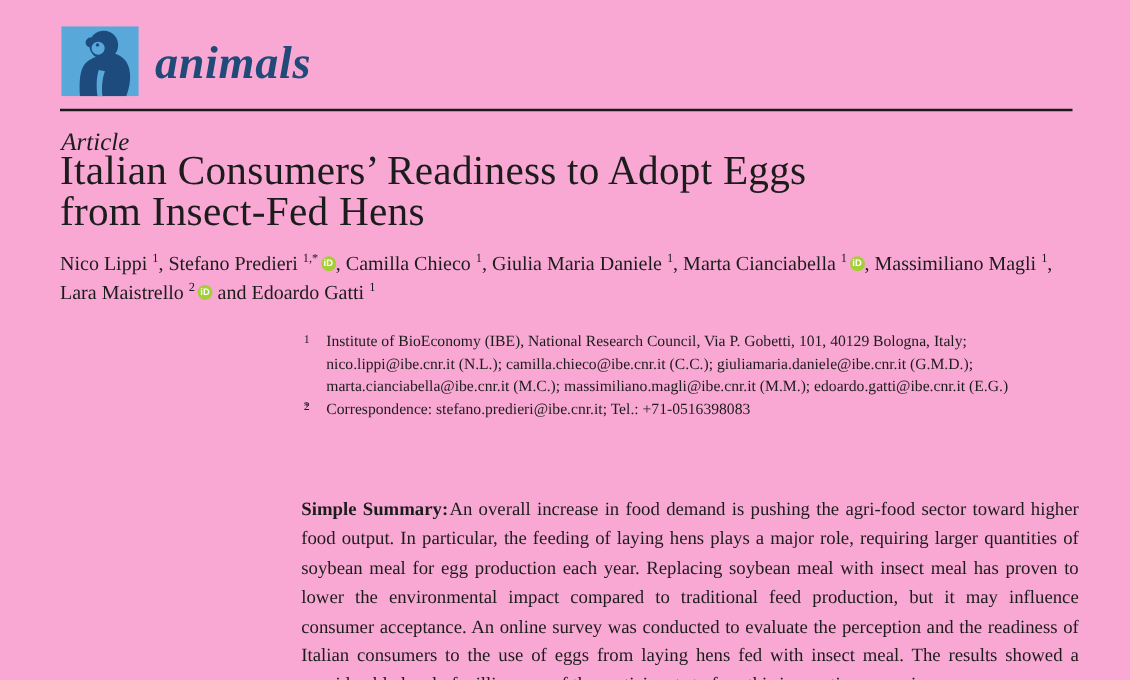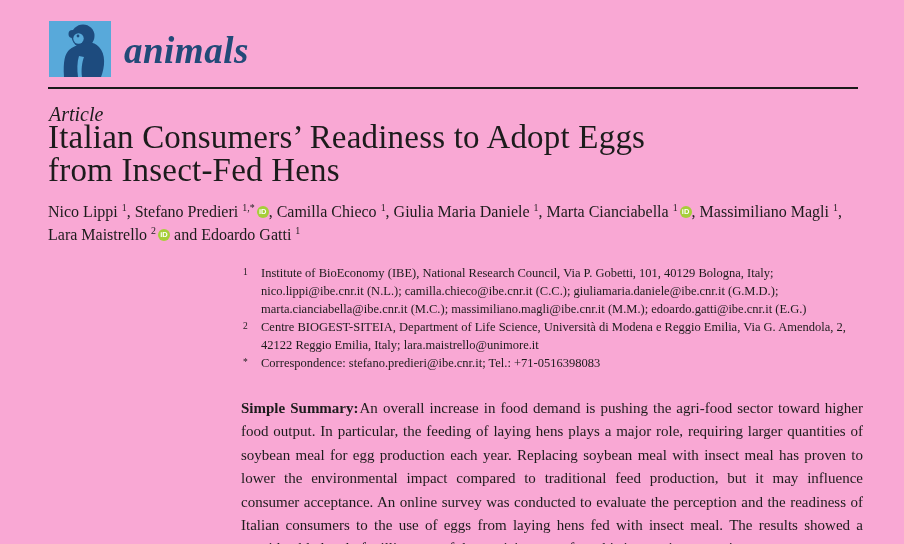--- a/index.html
+++ b/index.html
@@ -71,21 +71,21 @@
 
   <div class="header-rule"></div>
 
   <div class="article-label">Article</div>
   <h1 class="article-title" style="margin:0;">Italian Consumers’ Readiness to Adopt Eggs from Insect-Fed Hens</h1>
 
   <div class="authors"><span>Nico Lippi&nbsp;<sup>1</sup></span>, <span>Stefano Predieri&nbsp;<sup>1,*</sup><span class="orcid">iD</span></span>, <span>Camilla Chieco&nbsp;<sup>1</sup></span>, <span>Giulia Maria Daniele&nbsp;<sup>1</sup></span>, <span>Marta Cianciabella&nbsp;<sup>1</sup><span class="orcid">iD</span></span>, <span>Massimiliano Magli&nbsp;<sup>1</sup></span>, <span>Lara Maistrello&nbsp;<sup>2</sup><span class="orcid">iD</span></span> and <span>Edoardo Gatti&nbsp;<sup>1</sup></span></div>
 
   <div class="affiliations">
       <div class="aff-item"><span class="aff-marker">1</span><span>Institute of BioEconomy (IBE), National Research Council, Via P. Gobetti, 101, 40129 Bologna, Italy; nico.lippi@ibe.cnr.it (N.L.); camilla.chieco@ibe.cnr.it (C.C.); giuliamaria.daniele@ibe.cnr.it (G.M.D.); marta.cianciabella@ibe.cnr.it (M.C.); massimiliano.magli@ibe.cnr.it (M.M.); edoardo.gatti@ibe.cnr.it (E.G.)</span></div>
-      <div class="aff-item"><span class="aff-marker">2</span><span>Centre BIOGEST-SITEIA, Department of Life Science, Università di Modena e Reggio Emilia, Via G. Amendola, 2, 42122 Reggio Emilia, Italy; lara.maistrello@unimore.it</span></div>
+      <div class="aff-item"><span class="aff-marker">2</span></div>
       <div class="aff-item"><span class="aff-marker">*</span><span>Correspondence: stefano.predieri@ibe.cnr.it; Tel.: +71-0516398083</span></div>
     </div>
 
   <p class="summary">
     <span class="summary-label">Simple Summary:</span><span>An overall increase in food demand is pushing the agri-food sector toward higher food output. In particular, the feeding of laying hens plays a major role, requiring larger quantities of soybean meal for egg production each year. Replacing soybean meal with insect meal has proven to lower the environmental impact compared to traditional feed production, but it may influence consumer acceptance. An online survey was conducted to evaluate the perception and the readiness of Italian consumers to the use of eggs from laying hens fed with insect meal. The results showed a considerable level of willingness of the participants to face this innovative scenario.</span>
   </p>
 
 </div>
 
 </body></html>

